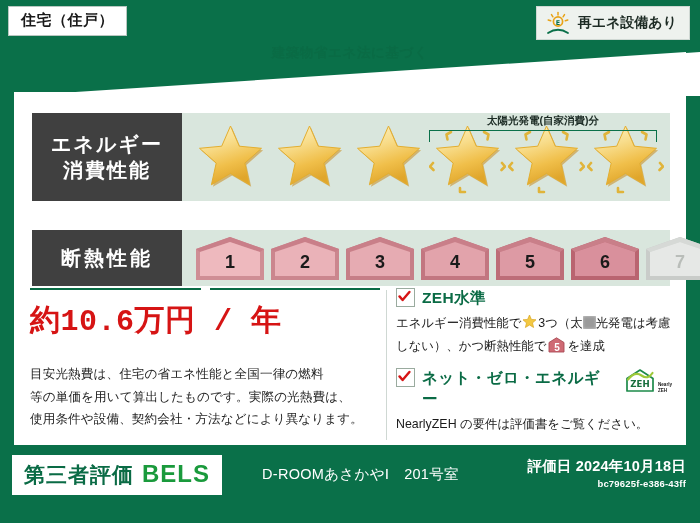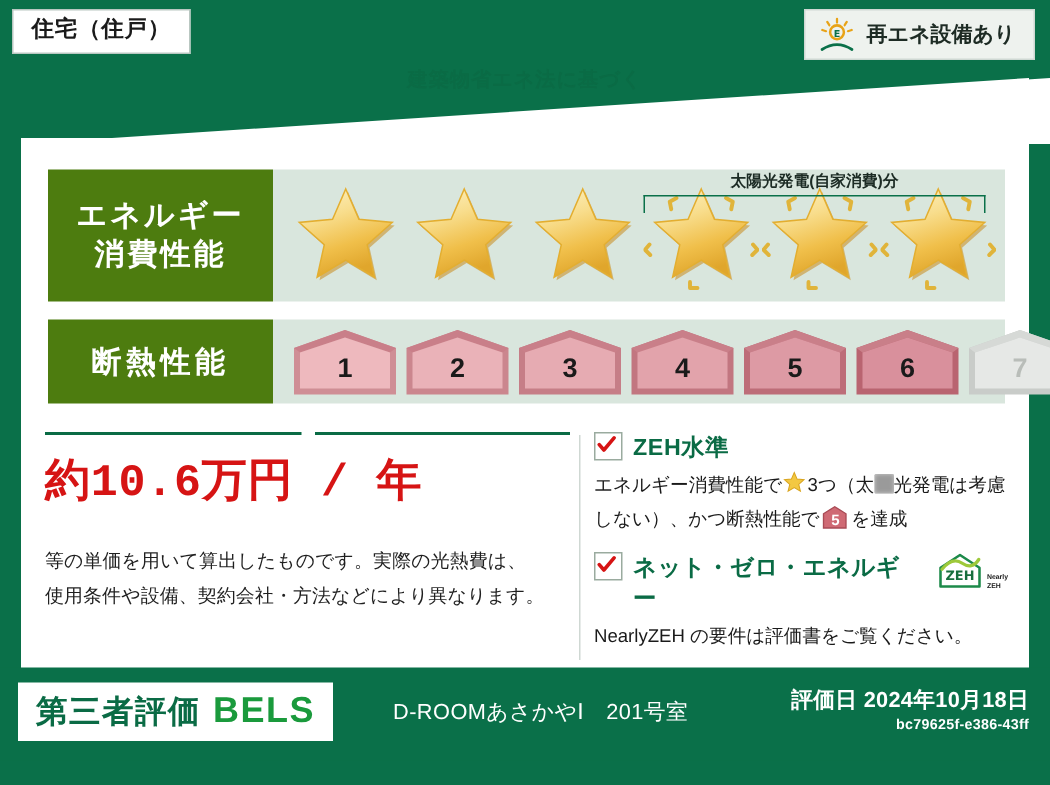--- a/index.html
+++ b/index.html
@@ -50,29 +50,29 @@
     font-size:13.5px;font-weight:bold;color:#0a6b45;letter-spacing:.6px;
   }
   .title-main{
     position:absolute;left:0;right:0;top:62px;text-align:center;
     font-size:28px;font-weight:bold;color:#0a7049;letter-spacing:1px;
   }
 
   
   .row{position:absolute;display:flex;align-items:stretch;}
   .row-key{
-    background:#4d7c0f;color:#fff;font-weight:bold;
+    background:#404040;color:#fff;font-weight:bold;
     display:flex;flex-direction:column;align-items:center;justify-content:center;
     letter-spacing:2px;text-align:center;
   }
   .row-val{background:#d9e6dd;position:relative;flex:1;}
 
   #row-energy{left:32px;top:113px;width:638px;height:88px;}
   #row-energy .row-key{width:150px;font-size:20px;line-height:1.32;}
-  #row-insul{left:32px;top:213px;width:638px;height:56px;}
+  #row-insul{left:32px;top:230px;width:638px;height:56px;}
   #row-insul .row-key{width:150px;font-size:20px;letter-spacing:3px;}
 
   .stars{
     position:absolute;left:0;top:0;right:0;bottom:0;
     display:flex;align-items:center;padding-left:10px;gap:2px;
   }
   .starwrap{position:relative;width:77px;height:74px;flex:0 0 77px;}
   .starwrap svg{position:absolute;left:0;top:0;}
 
   .solar-bracket{
@@ -384,20 +384,21 @@
     </div>
   </div>
 
   <div class="lower-left">
     <div class="cost-head">
       <span class="ln"></span>
       <span class="ln"></span>
     </div>
     <div class="cost-amount">約10.6万円 / 年</div>
     <div class="cost-note">
+      <div>目安光熱費は、住宅の省エネ性能と全国一律の燃料</div>
       <div>等の単価を用いて算出したものです。実際の光熱費は、</div>
       <div>使用条件や設備、契約会社・方法などにより異なります。</div>
     </div>
   </div>
 
   <div class="divider-v"></div>
 
   <div class="lower-right">
 
     <div class="zeh-block">

